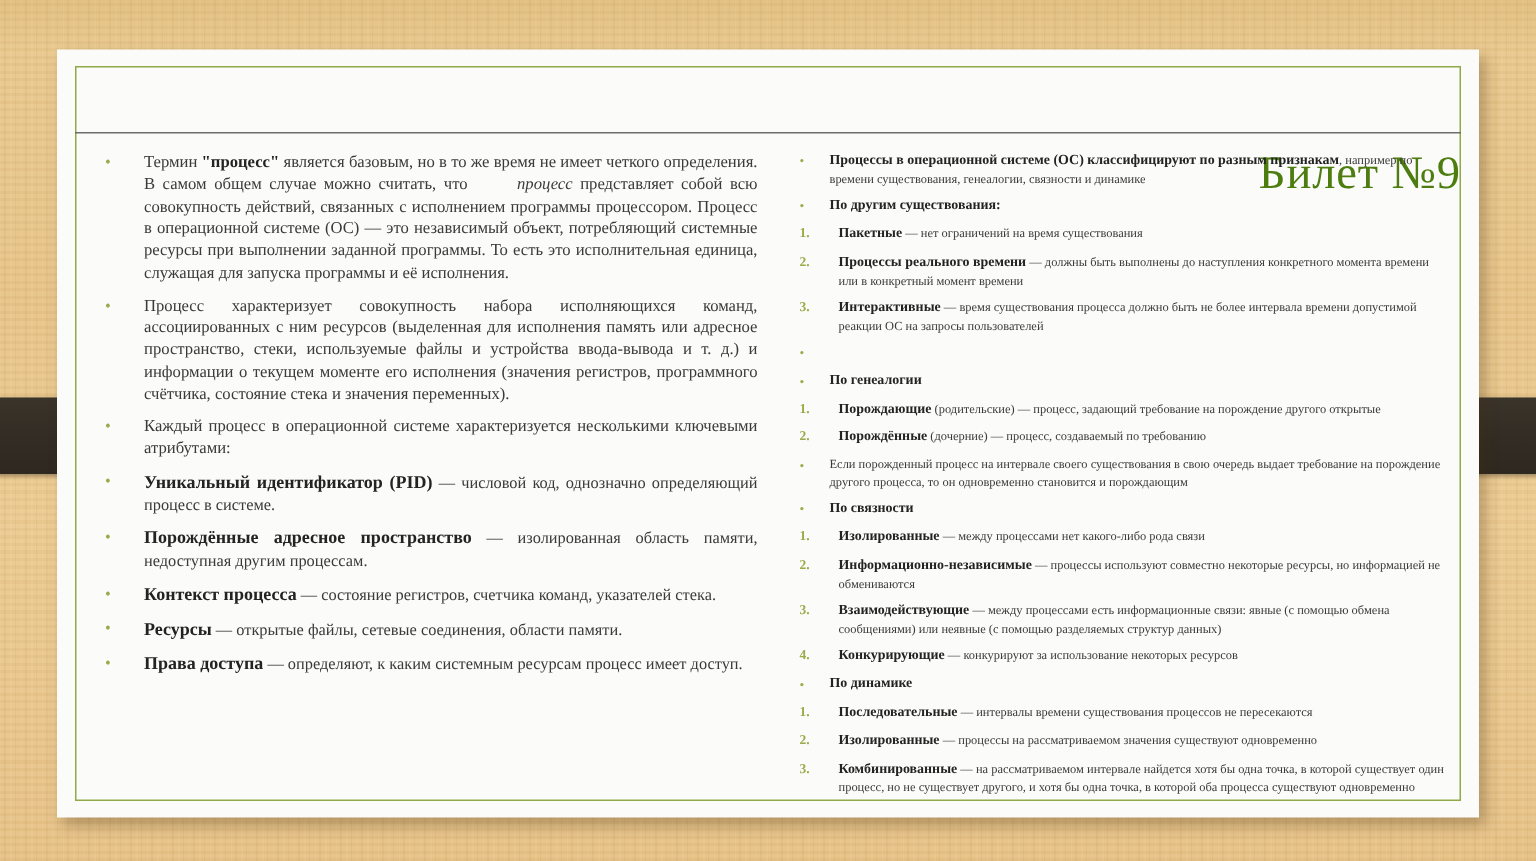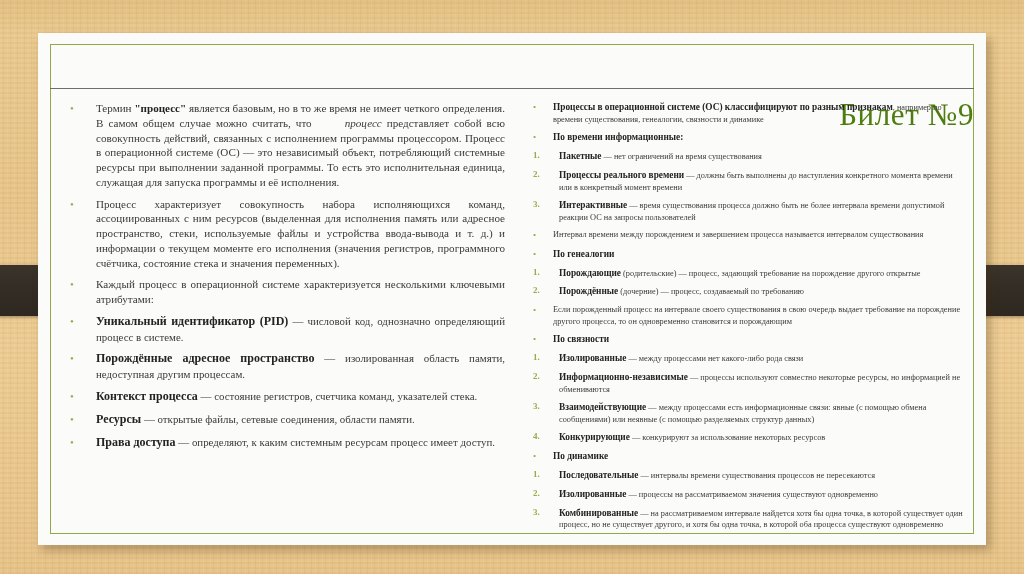--- a/index.html
+++ b/index.html
@@ -215,37 +215,36 @@
           <span class="txt"><span class="lead">Права доступа</span><span> — определяют, к каким системным ресурсам процесс имеет доступ.</span></span>
         </div>
       </div>
     <div class="col right" id="col-right">
         <div class="row">
           <span class="marker dot">•</span>
           <span class="txt"><span class="lead">Процессы в операционной системе (ОС) классифицируют по разным признакам</span><span>, например по времени существования, генеалогии, связности и динамике</span></span>
         </div>
         <div class="row head-row">
           <span class="marker dot">•</span>
-          <span class="txt"><span class="lead">По времени информационные:</span></span>
+          <span class="txt"><span class="lead">По другим существования:</span></span>
         </div>
         <div class="row">
           <span class="marker num">1.</span>
           <span class="txt"><span class="lead">Пакетные</span><span> — нет ограничений на время существования</span></span>
         </div>
         <div class="row">
           <span class="marker num">2.</span>
           <span class="txt"><span class="lead">Процессы реального времени</span><span> — должны быть выполнены до наступления конкретного момента времени или в конкретный момент времени</span></span>
         </div>
         <div class="row">
           <span class="marker num">3.</span>
           <span class="txt"><span class="lead">Интерактивные</span><span> — время существования процесса должно быть не более интервала времени допустимой реакции ОС на запросы пользователей</span></span>
         </div>
         <div class="row note-row">
           <span class="marker dot">•</span>
-          <span class="txt"><span>Интервал времени между порождением и завершением процесса называется интервалом существования</span></span>
         </div>
         <div class="row head-row">
           <span class="marker dot">•</span>
           <span class="txt"><span class="lead">По генеалогии</span></span>
         </div>
         <div class="row">
           <span class="marker num">1.</span>
           <span class="txt"><span class="lead">Порождающие</span><span> (родительские) — процесс, задающий требование на порождение другого открытые</span></span>
         </div>
         <div class="row">

